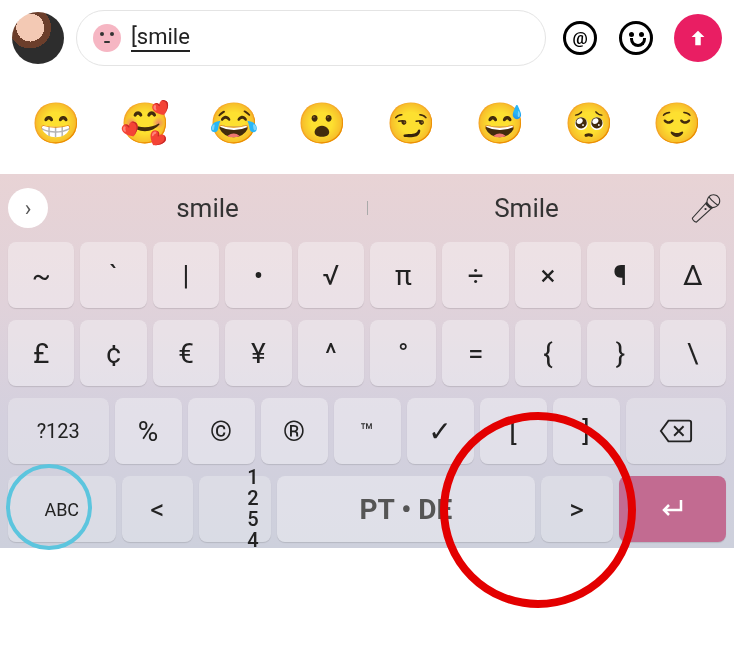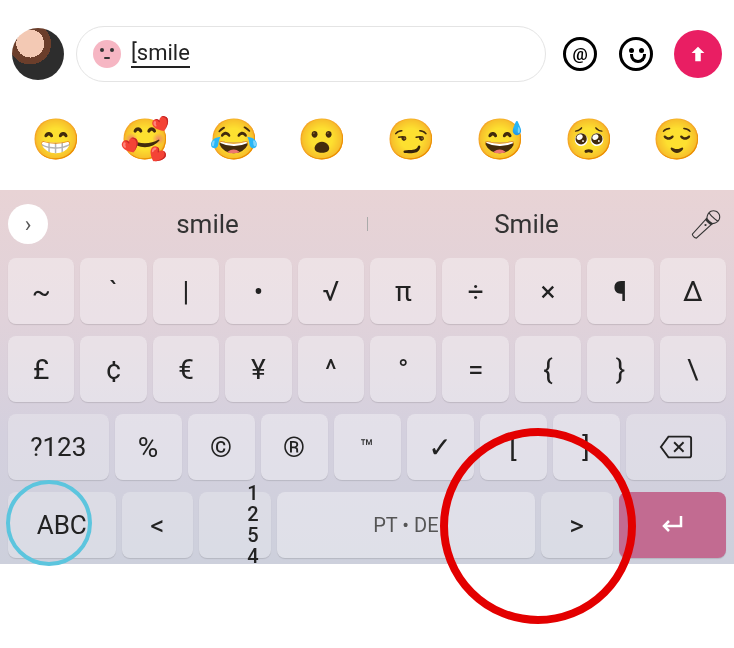--- a/index.html
+++ b/index.html
@@ -1,18 +1,18 @@
 <!DOCTYPE html>
 <html><head>
 <meta charset="utf-8">
 <style>
   * { box-sizing: border-box; margin: 0; padding: 0; font-family: -apple-system, Roboto, sans-serif; }
   body { width: 734px; height: 648px; background: #fff; overflow: hidden; position: relative; }
 
-  .topbar { display: flex; align-items: center; padding: 10px 12px 8px 12px; gap: 12px; margin-top: 16px; }
+  .topbar { display: flex; align-items: center; padding: 10px 12px 8px 12px; gap: 12px; }
   .avatar { width: 52px; height: 52px; border-radius: 50%; background: radial-gradient(circle at 35% 30%, #f3c9b4 0 28%, #6b3e2b 28% 42%, #2d2d2d 42% 100%); flex-shrink: 0; }
   .input-box { flex: 1; height: 56px; border-radius: 28px; background: #fff; border: 1px solid #e4e4e4; display: flex; align-items: center; padding: 0 16px; gap: 10px; }
   .input-emoji { width: 28px; height: 28px; border-radius: 50%; background: #f6b6c3; position: relative; }
   .input-emoji::before { content:""; position:absolute; width:4px; height:4px; border-radius:50%; background:#333; top:8px; left:7px; box-shadow: 10px 0 0 #333; }
   .input-emoji::after { content:""; position:absolute; width:6px; height:2px; background:#333; border-radius:1px; top:17px; left:11px; }
   .input-text { font-size: 22px; color:#222; border-bottom: 2px solid #222; padding-bottom:1px; }
   .mention-btn, .emoji-btn { width:44px; height:44px; display:flex; align-items:center; justify-content:center; }
   .ring { width:34px; height:34px; border:3px solid #000; border-radius:50%; display:flex; align-items:center; justify-content:center; font-size:17px; font-weight:600; color:#000; }
   .face { width:34px; height:34px; border:3px solid #000; border-radius:50%; position:relative; }
   .face::before { content:""; position:absolute; width:5px; height:5px; background:#000; border-radius:50%; top:8px; left:7px; box-shadow: 10px 0 0 #000; }
@@ -110,46 +110,46 @@
     <div class="key">¥</div>
     <div class="key">^</div>
     <div class="key">°</div>
     <div class="key">=</div>
     <div class="key">{</div>
     <div class="key">}</div>
     <div class="key">\</div>
   </div>
 
   <div class="krow">
-    <div class="key wide15 light" style="font-size:26px;">?123</div>
+    <div class="key wide15 light" style="font-size:20px;">?123</div>
     <div class="key">%</div>
     <div class="key">©</div>
     <div class="key">®</div>
     <div class="key" style="font-size:22px;">™</div>
     <div class="key">✓</div>
     <div class="key">[</div>
     <div class="key">]</div>
     <div class="key wide15 light bksp">
       <svg viewBox="0 0 36 28">
         <path d="M10 3 H32 a2 2 0 0 1 2 2 V23 a2 2 0 0 1 -2 2 H10 L2 14 Z"></path>
         <path d="M16 9 L26 19 M26 9 L16 19"></path>
       </svg>
     </div>
   </div>
 
   <div class="krow">
-    <div class="key wide15 light" style="font-size:26px;">ABC</div>
+    <div class="key wide15 light" style="font-size:18px;">ABC</div>
     <div class="key light">&lt;</div>
     <div class="key light">
       <div class="stack">
         <span>1 2</span>
         <span>5 4</span>
       </div>
     </div>
-    <div class="key wide3" style="font-size:20px; color:#555;">PT • DE</div>
+    <div class="key wide3" style="font-size:28px; color:#555;font-weight:bold;">PT • DE</div>
     <div class="key light">&gt;</div>
     <div class="key wide15 enter">
       <svg viewBox="0 0 30 30">
         <path d="M24 6 V16 H8 M12 11 L7 16 L12 21"></path>
       </svg>
     </div>
   </div>
 
   <div class="circle-hi"></div>
   <div class="circle-red"></div>

